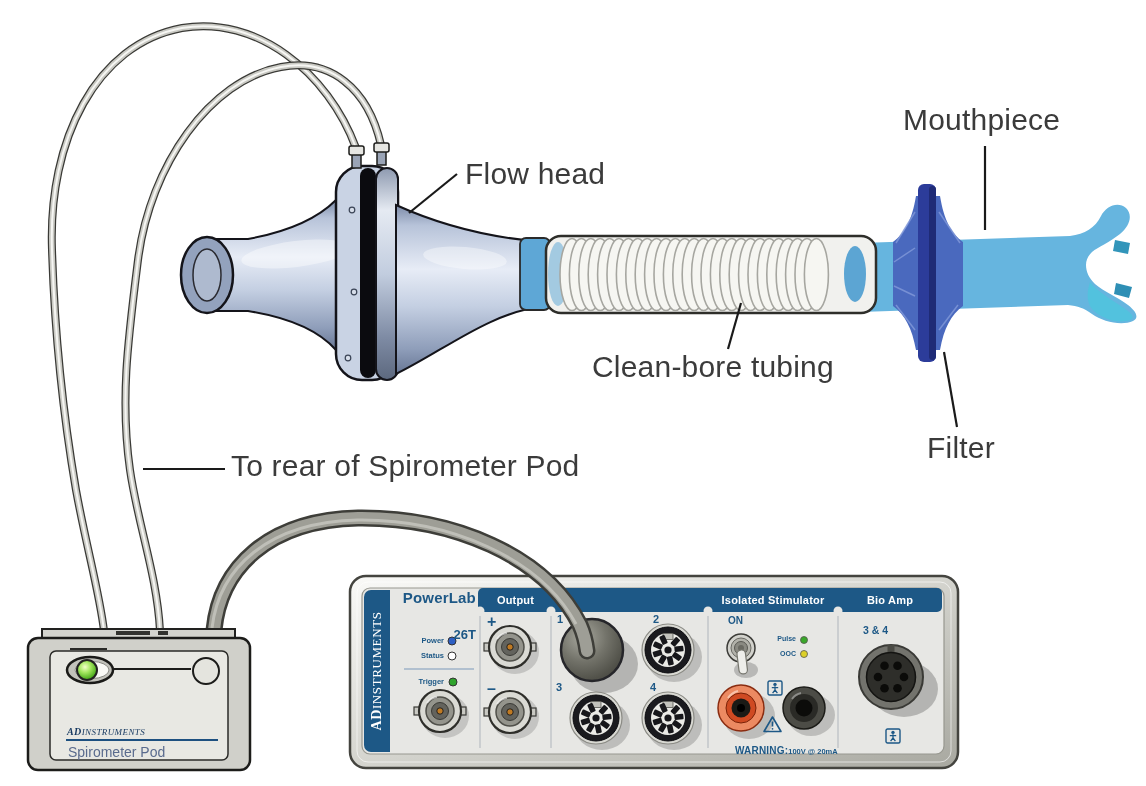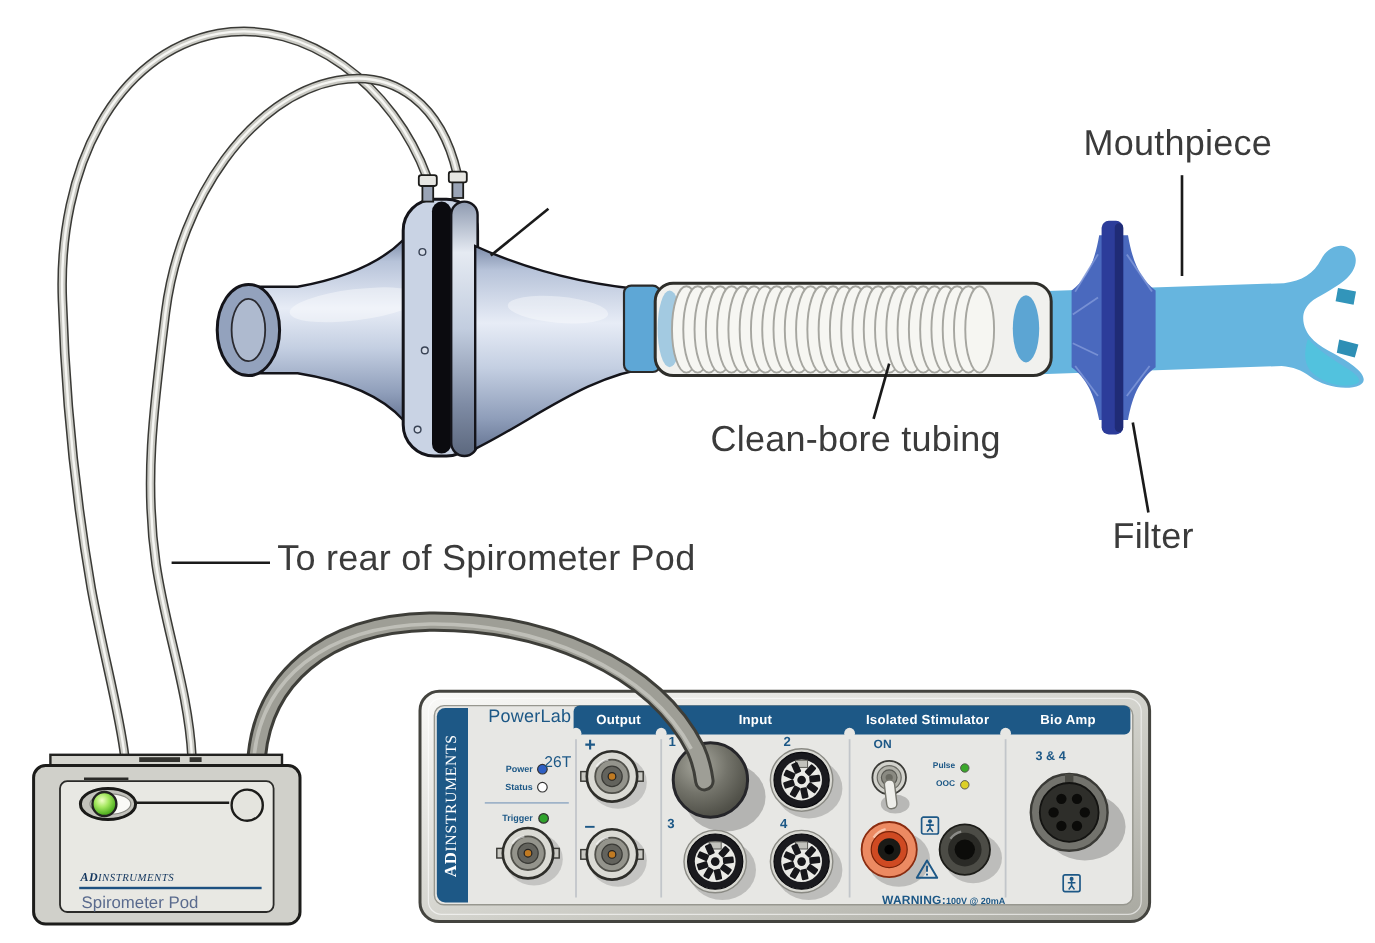--- a/index.html
+++ b/index.html
@@ -8,21 +8,21 @@
   svg.art { position:absolute; left:0; top:0; }
 
   
   .dlabel { position:absolute; font-size:30px; color:#3b3b3b; letter-spacing:0.2px; white-space:nowrap; }
 
   
   .band-label { position:absolute; top:588px; height:24px; line-height:24px; text-align:center;
                 color:#ffffff; font-weight:bold; font-size:11px; letter-spacing:0.2px; white-space:nowrap; }
   .slabel { position:absolute; color:#1d5886; font-weight:bold; white-space:nowrap; }
   .model-block { position:absolute; left:398px; top:591px; width:78px; text-align:right;
-                 color:#1d5886; font-weight:normal; line-height:13px; }
+                 color:#1d5886; font-weight:bold; line-height:13px; }
   .model-block .l1 { font-size:15px; letter-spacing:0.2px; }
   .model-block .l2 { font-size:13px;margin-top:24px; }
   .v-brand { position:absolute; left:364px; top:590px; width:26px; height:162px;
              display:flex; align-items:center; justify-content:center; }
   .v-brand .inner { transform:rotate(-90deg); white-space:nowrap; color:#ffffff;
                     font-family:"Liberation Serif", serif; font-size:13px; letter-spacing:0.6px; }
   .v-brand .inner b { font-size:14px; }
 
   
   .pod-brand { position:absolute; left:67px; top:726px; color:#14375f;
@@ -309,33 +309,33 @@
   <g stroke="#1a1a1a" stroke-width="2.2">
     <path d="M 985 146 L 985 230"></path>
     <path d="M 457 174 L 409 213"></path>
     <path d="M 741 303 L 728 349"></path>
     <path d="M 944 352 L 957 427"></path>
     <path d="M 143 469 L 225 469"></path>
   </g>
 </svg>
 
 <div class="dlabel" style="left:903px; top:103px;">Mouthpiece</div>
+<div class="dlabel" style="left:465px; top:157px;">Flow head</div>
 <div class="dlabel" style="left:592px; top:350px;">Clean-bore tubing</div>
 <div class="dlabel" style="left:927px; top:431px;">Filter</div>
 <div class="dlabel" style="left:231px; top:449px;">To rear of Spirometer Pod</div>
 
 <div class="v-brand">
   <span class="inner"><b>AD</b><span>INSTRUMENTS</span></span>
 </div>
 <div class="model-block">
   <div class="l1">PowerLab</div>
   <div class="l2">26T</div>
 </div>
 <div class="band-label" style="left:480px; width:71px;">Output</div>
-<div class="band-label" style="left:551px; width:157px;">Input</div>
 <div class="band-label" style="left:708px; width:130px;">Isolated Stimulator</div>
 <div class="band-label" style="left:838px; width:104px;">Bio Amp</div>
 
 <div class="slabel" style="left:402px; width:42px; top:636px; font-size:7.5px; text-align:right;">Power</div>
 <div class="slabel" style="left:402px; width:42px; top:651px; font-size:7.5px; text-align:right;">Status</div>
 <div class="slabel" style="left:402px; width:42px; top:677px; font-size:7.5px; text-align:right;">Trigger</div>
 
 <div class="slabel" style="left:487px; top:613px; font-size:16px;">+</div>
 <div class="slabel" style="left:487px; top:680px; font-size:16px;">–</div>
 

